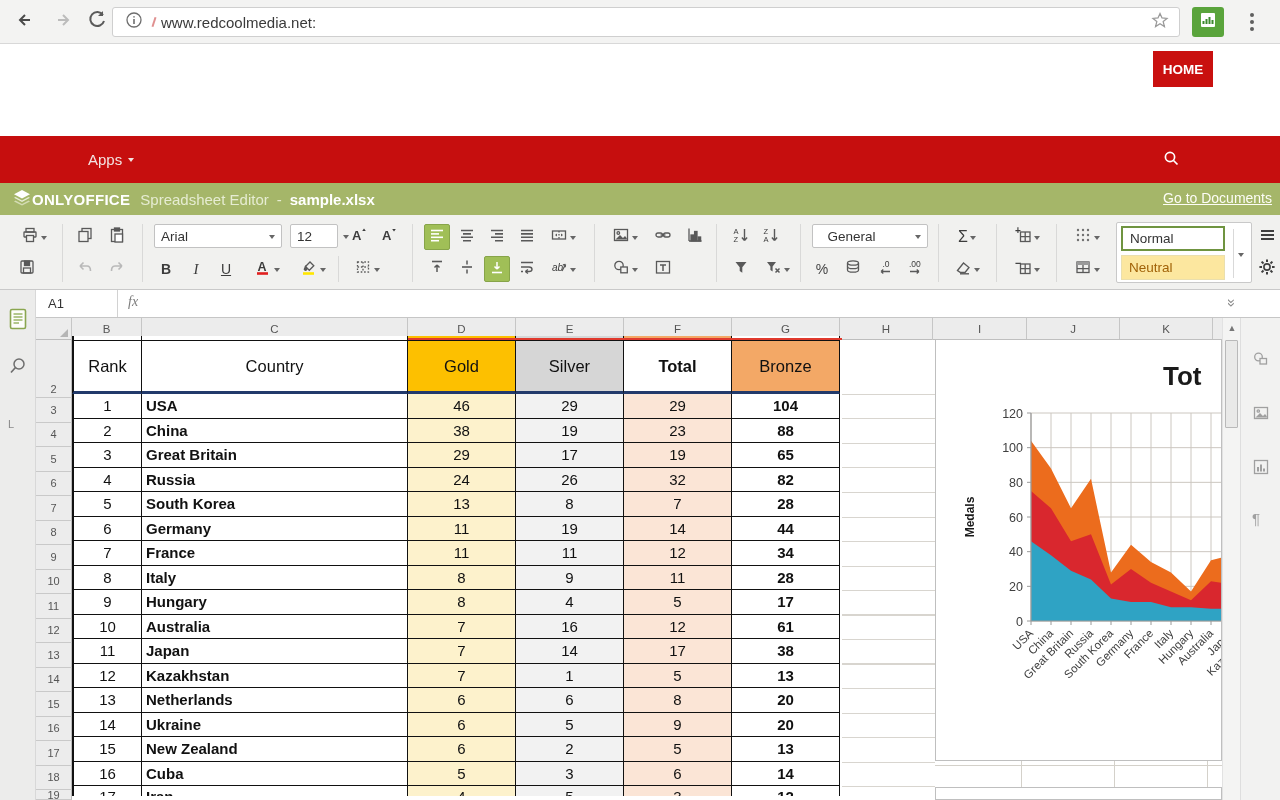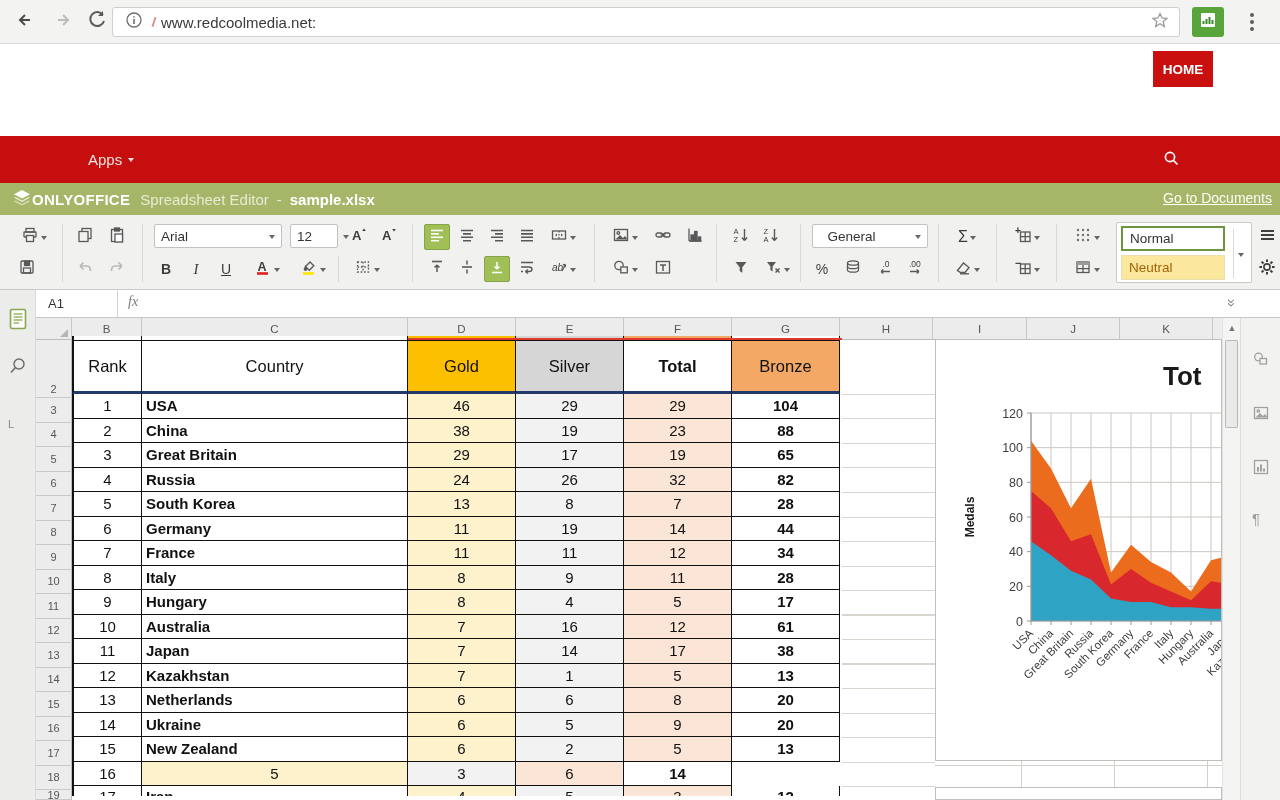--- a/index.html
+++ b/index.html
@@ -668,20 +668,21 @@
         <div class="trow drow">
           <div class="cell first">15</div>
           <div class="cell c-country">New Zealand</div>
           <div class="cell" style="background: rgb(253, 242, 204);">6</div>
           <div class="cell" style="background: rgb(242, 242, 242);">2</div>
           <div class="cell" style="background: rgb(251, 229, 214);">5</div>
           <div class="cell c-total">13</div>
         </div>
         <div class="trow drow">
           <div class="cell first">16</div>
+          <div class="cell c-country">Cuba</div>
           <div class="cell" style="background: rgb(253, 242, 204);">5</div>
           <div class="cell" style="background: rgb(242, 242, 242);">3</div>
           <div class="cell" style="background: rgb(251, 229, 214);">6</div>
           <div class="cell c-total">14</div>
         </div>
         <div class="trow trow prow drow">
           <div class="cell first">17</div>
           <div class="cell c-country">Iran</div>
           <div class="cell" style="background: rgb(253, 242, 204);">4</div>
           <div class="cell" style="background: rgb(242, 242, 242);">5</div>

